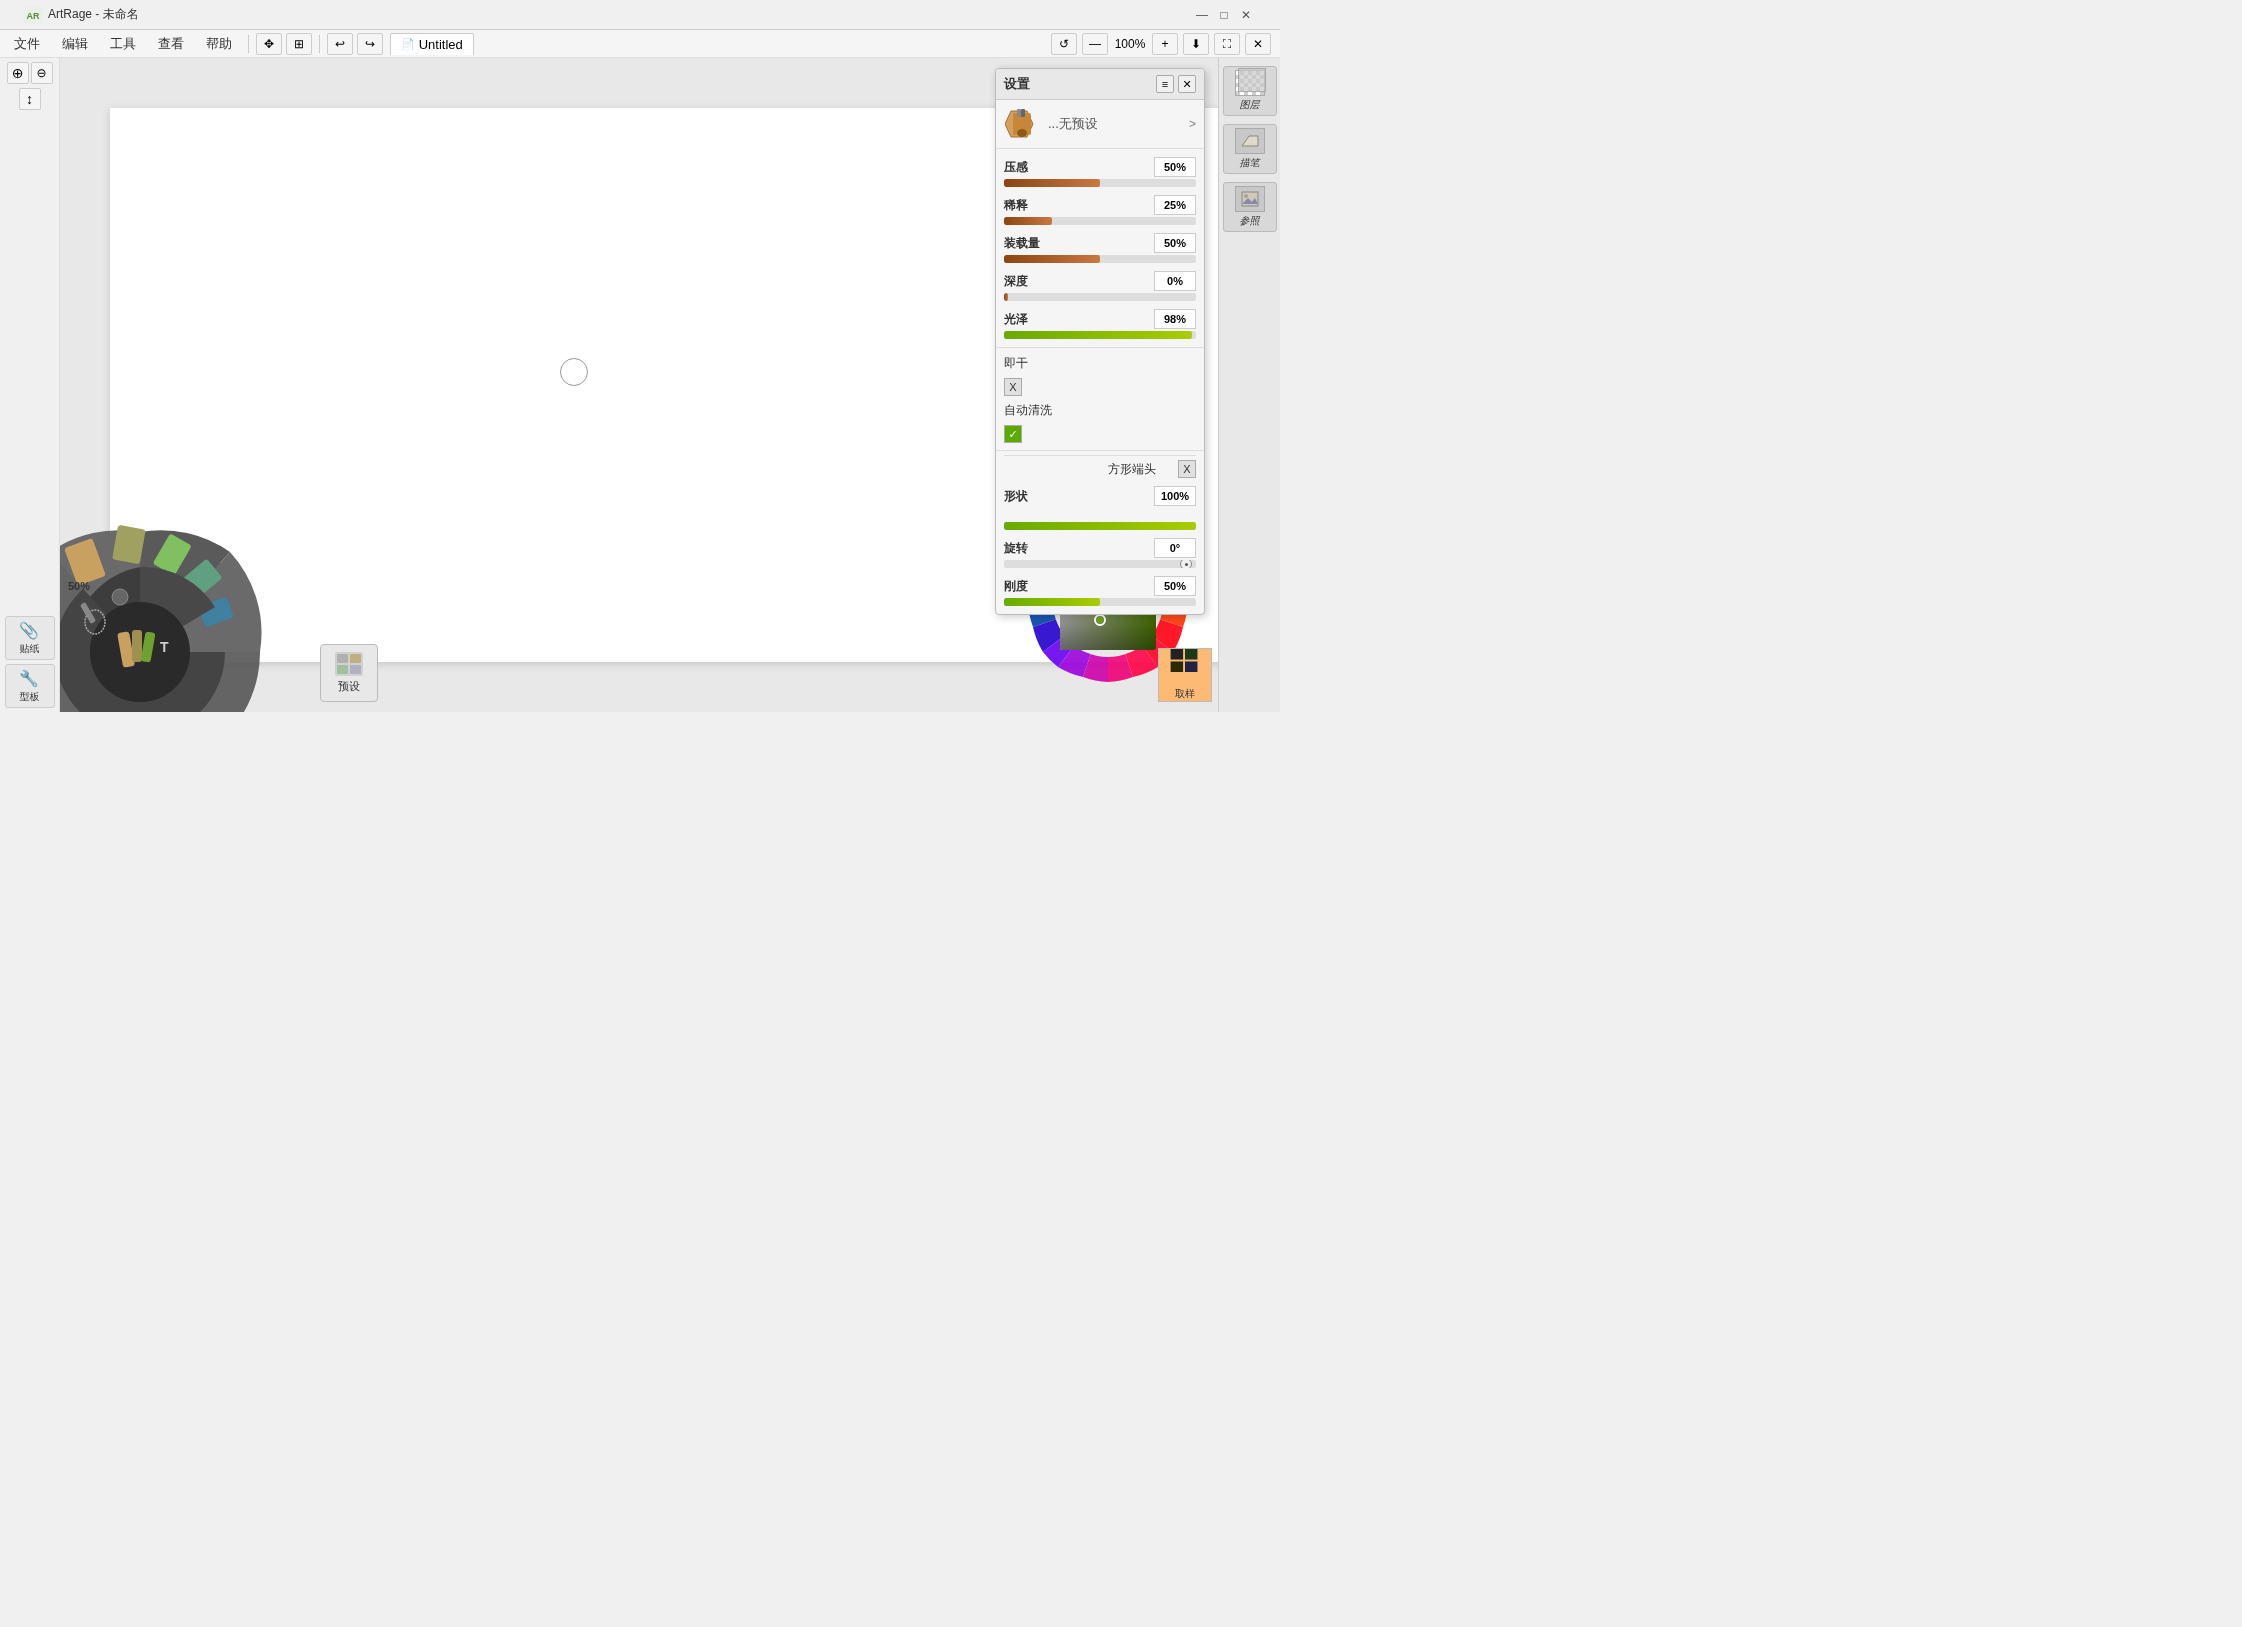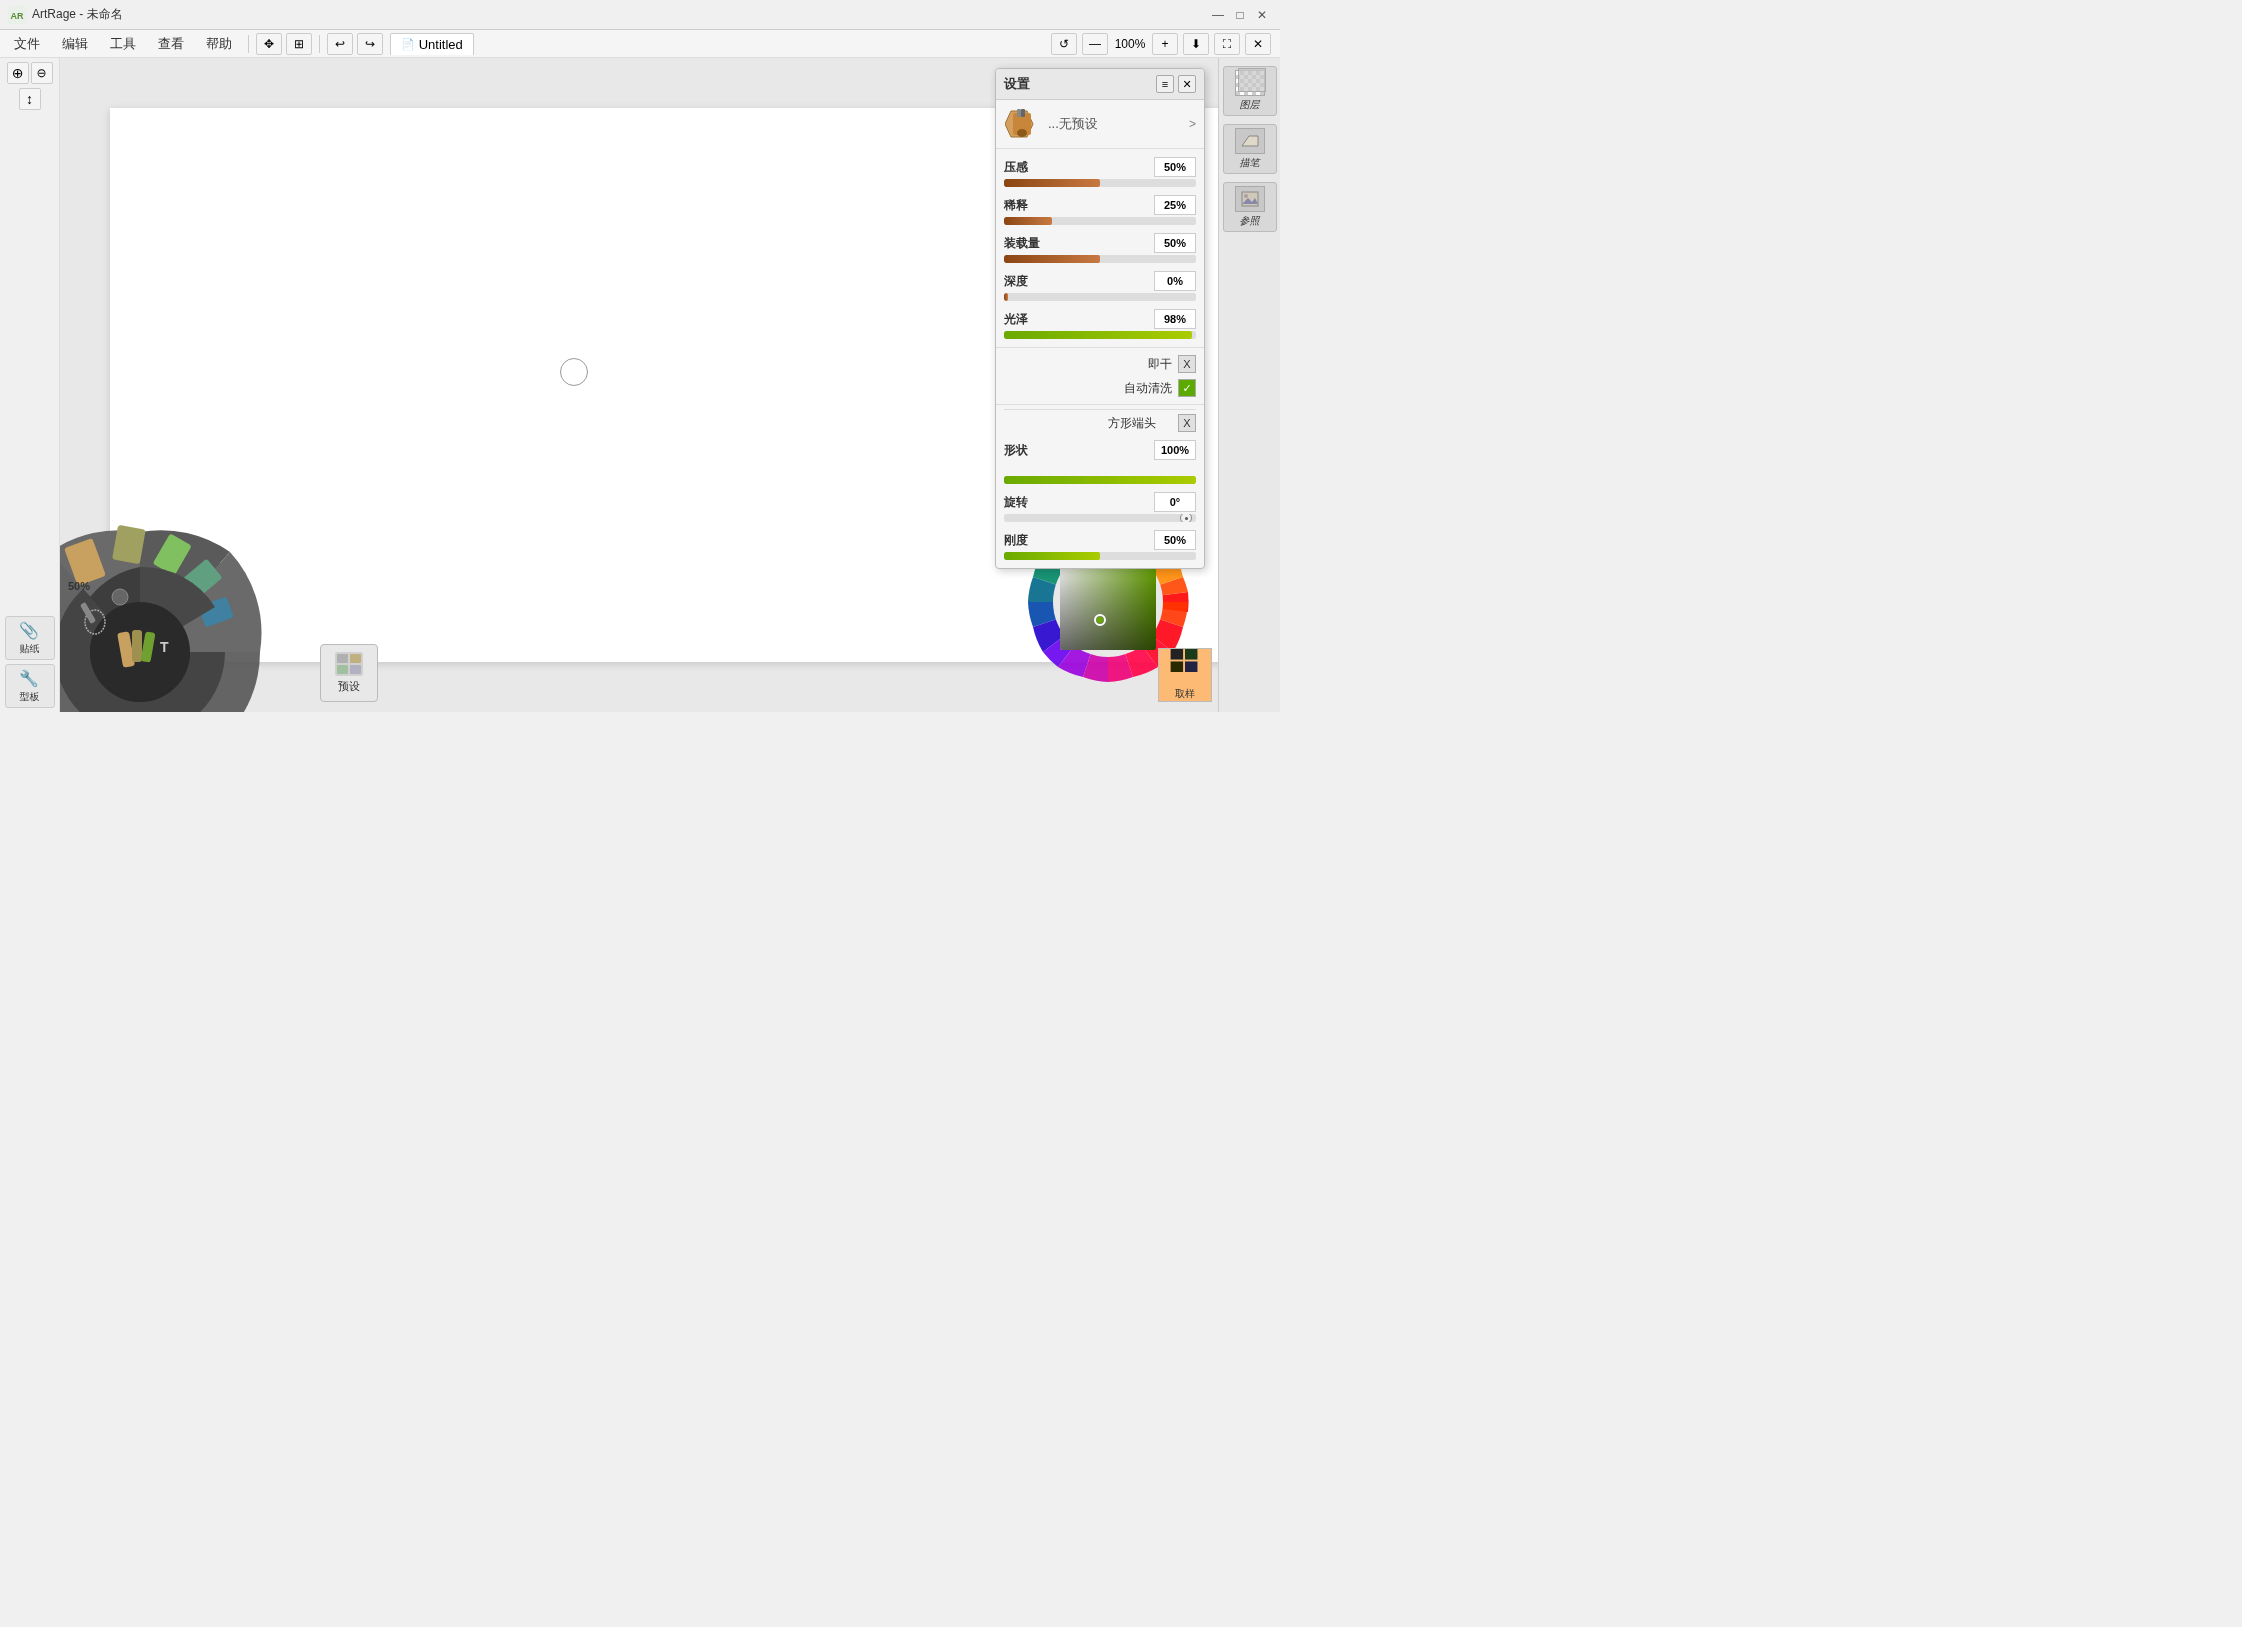--- a/index.html
+++ b/index.html
@@ -12,21 +12,21 @@
       overflow: hidden;
       position: relative;
     }
 
     
     .title-bar {
       height: 30px;
       background: #f0f0f0;
       display: flex;
       align-items: center;
-      padding: 0 8px;
+      padding: 0 24px;
       border-bottom: 1px solid #ccc;
       user-select: none;
     }
     .title-bar-logo {
       width: 18px;
       height: 18px;
       margin-right: 6px;
     }
     .title-bar-text {
       font-size: 12px;
@@ -264,26 +264,27 @@
     .slider-fill-green {
       background: linear-gradient(to right, #6aaa00, #aacc00);
     }
 
     .settings-section {
       padding: 4px 8px;
       border-top: 1px solid #ddd;
     }
     .settings-section-row {
       display: flex;
-      align-items: flex-end;
+      align-items: flex-start;
       justify-content: flex-end;
       gap: 6px;
       padding: 3px 0;
       font-size: 12px;
       color: #333;
+      flex-direction: column;
     }
     .checkbox-btn {
       width: 18px;
       height: 18px;
       border: 1px solid #aaa;
       background: white;
       display: flex;
       align-items: center;
       justify-content: center;
       font-size: 11px;

